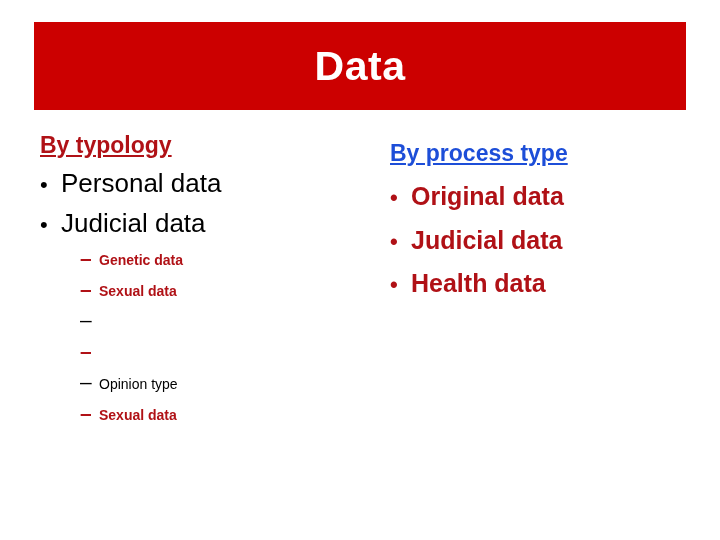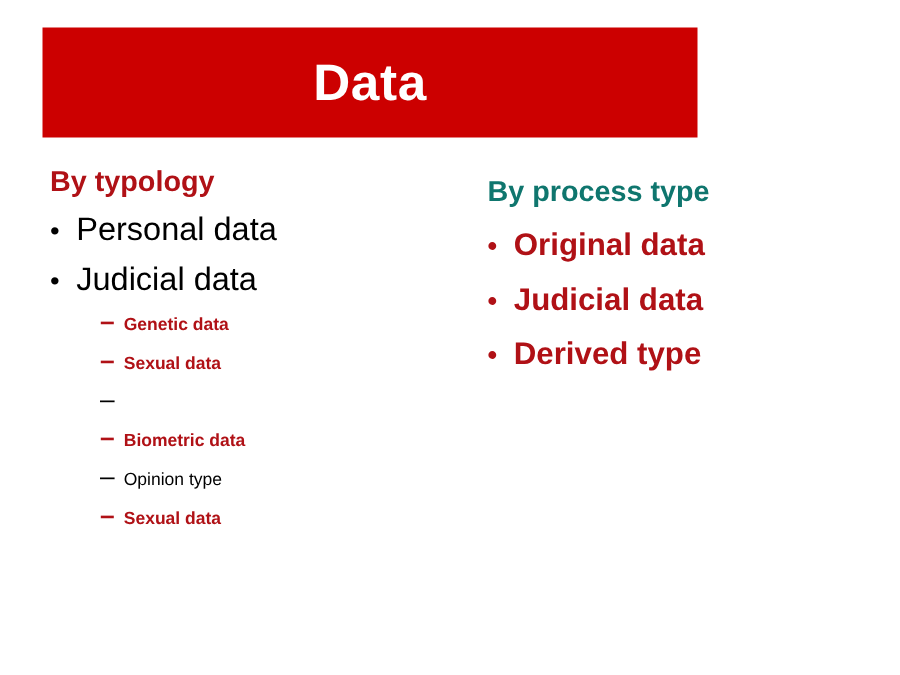--- a/index.html
+++ b/index.html
@@ -22,21 +22,21 @@
     width: 720px;
     height: 540px;
     background: #ffffff;
   }
 
   
   .title-banner {
     position: absolute;
     left: 34px;
     top: 22px;
-    width: 524px;
+    width: 652px;
     height: 88px;
     background: #cc0000;
     display: flex;
     align-items: center;
     justify-content: center;
   }
   .title-text {
     color: #ffffff;
     font-size: 41px;
     font-weight: bold;
@@ -58,23 +58,24 @@
     top: 140px;
     width: 300px;
   }
 
   .col-heading {
     font-size: 23px;
     font-weight: bold;
     line-height: 1.15;
     margin: 0 0 4px 0;
     white-space: nowrap;
+    text-decoration: underline;
   }
   .heading-red  { color: #b01116; }
-  .heading-navy { color: #0f766e; }
+  .heading-navy { color: #1d4ed8; }
 
   
   .bullet-row {
     display: flex;
     align-items: baseline;
     font-size: 26px;
     line-height: 1.05;
     margin-top: 12px;
     white-space: nowrap;
   }
@@ -147,21 +148,20 @@
       <span class="marker">–</span>
       <span class="label">Sexual data</span>
     </div>
 
     <div class="dash-row lvl2-black">
       <span class="marker">–</span>
     </div>
 
     <div class="dash-row lvl2-red">
       <span class="marker">–</span>
-      <span class="label">Biometric data</span>
     </div>
 
     <div class="dash-row lvl2-black">
       <span class="marker">–</span>
       <span class="label">Opinion type</span>
     </div>
 
     <div class="dash-row lvl2-red">
       <span class="marker">–</span>
       <span class="label">Sexual data</span>
@@ -178,18 +178,18 @@
       <span class="label">Original data</span>
     </div>
 
     <div class="bullet-row lvl1-right">
       <span class="marker">•</span>
       <span class="label">Judicial data</span>
     </div>
 
     <div class="bullet-row lvl1-right">
       <span class="marker">•</span>
-      <span class="label">Derived type</span>
+      <span class="label">Health data</span>
     </div>
 
   </div>
 
 </div>
 
 </body></html>

